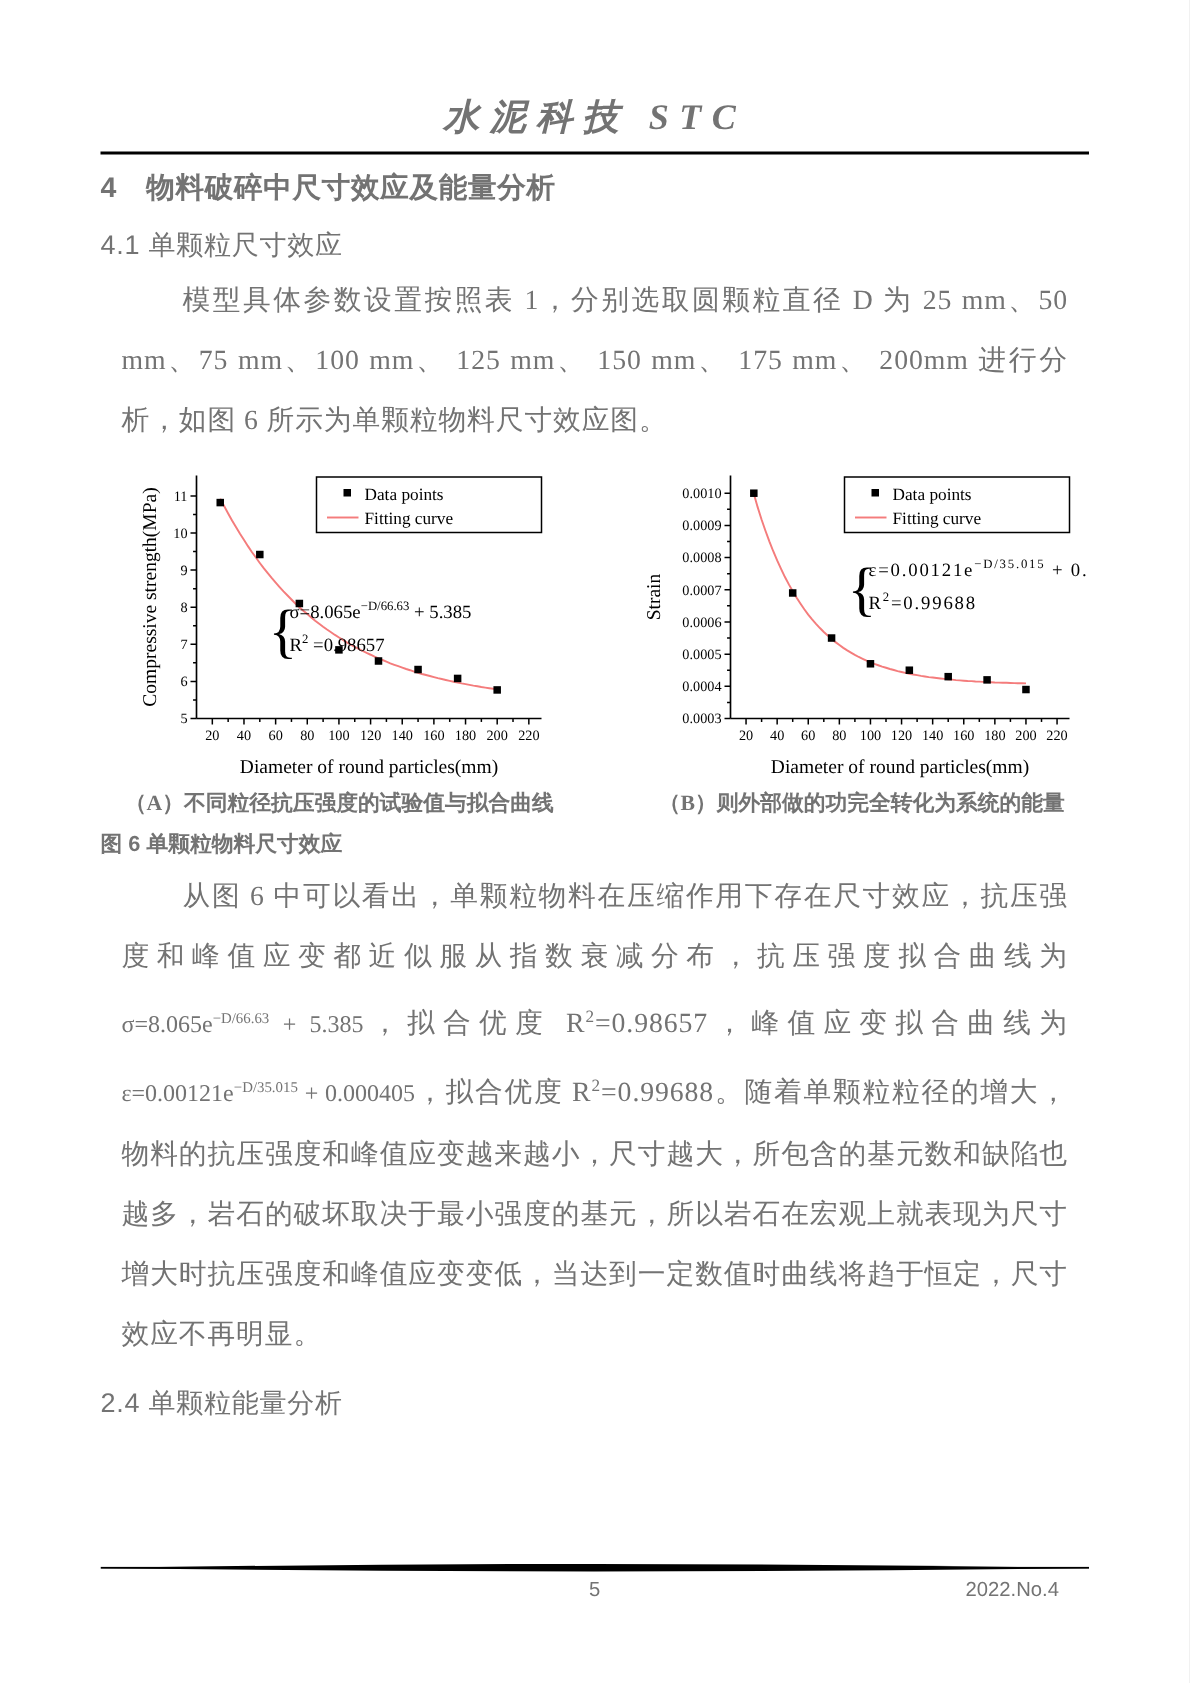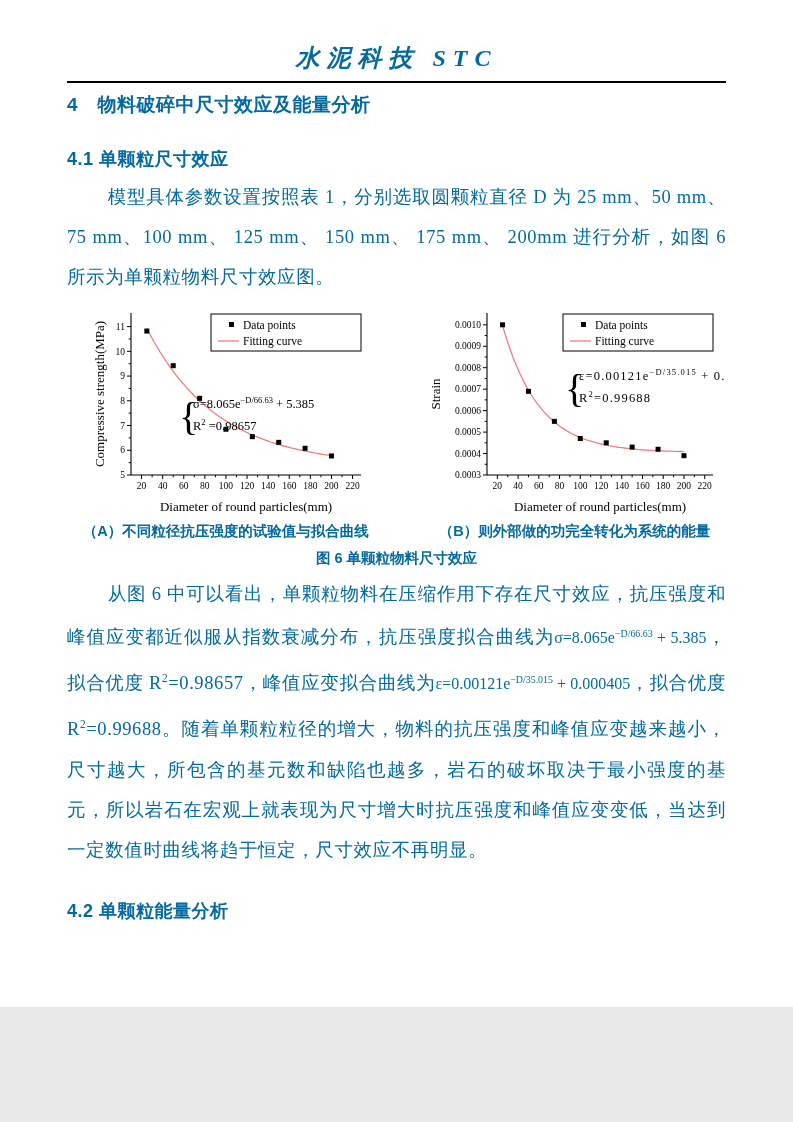--- a/index.html
+++ b/index.html
@@ -1,49 +1,49 @@
 <!DOCTYPE html>
 <html><head>
 <meta charset="utf-8">
 <style>
   html,body { margin:0; padding:0; background:#e8e8e8; }
   .page {
-    position:relative; width:793px; height:1007px; margin:0 auto;
-    background:#ffffff; color:#0369a1;
+    position:relative; width:793px; height:1122px; margin:0 auto;
+    background:#ffffff; color:#737373;
     font-family:"Liberation Serif", serif;
-    padding:42px 67px 0; box-sizing:border-box; overflow:hidden;
+    padding:62px 67px 0; box-sizing:border-box; overflow:hidden;
   }
   .journal-title {
     text-align:center; font-size:24px; font-style:italic; font-weight:bold;
     letter-spacing:7px; font-family:"Liberation Serif", serif;
   }
   .header-rule { border:none; border-top:2.2px solid #000; margin:7px 0 0; }
   h1.sec {
     font-family:"Liberation Sans", sans-serif; font-size:19px; font-weight:bold;
     margin:9px 0 0; letter-spacing:0.5px;
   }
   h2.subsec {
-    font-family:"Liberation Sans", sans-serif; font-size:18px; font-weight:bold;
-    margin:29px 0 0; letter-spacing:0.5px;
+    font-family:"Liberation Sans", sans-serif; font-size:18px; font-weight:normal;
+    margin:13px 0 0; letter-spacing:0.5px;
   }
   p.body {
     font-size:18.5px; line-height:40px; text-align:justify;
-    margin:6px 0 0; text-indent:2.2em; letter-spacing:0.6px;
+    margin:6px 14px 0; text-indent:2.2em; letter-spacing:0.6px;
   }
   .fm { font-size:16px; letter-spacing:0; white-space:nowrap; }
   sup { font-size:0.62em; }
   .charts-row { display:flex; justify-content:space-between; padding-left:26px; margin-top:8px; }
   .chart-svg { display:block; overflow:hidden; }
   svg text { font-family:"Liberation Serif", serif; fill:#000; }
   .figure-subcaption {
     display:flex; justify-content:center; gap:70px; margin-top:5px;
-    font-family:Liberation Sans, sans-serif; font-weight:bold; font-size:14.5px;
+    font-family:Liberation Serif, serif; font-weight:bold; font-size:14.5px;
   }
   .figure-caption {
-    text-align:center; margin-top:8px;
+    margin-top:8px;
     font-family:"Liberation Sans", sans-serif; font-weight:bold; font-size:14.5px;
   }
   .page-footer { position:absolute; left:67px; right:67px; top:1042px; }
   .footer-row { position:relative; text-align:center; font-size:13.5px; margin-top:3px;
     font-family:"Liberation Sans", sans-serif; }
   .footer-issue { position:absolute; right:20px; top:0; }
 </style>
 </head>
 <body>
 
@@ -216,21 +216,21 @@
     </div>
     <div class="figure-subcaption">
       <span>（A）不同粒径抗压强度的试验值与拟合曲线</span>
       <span>（B）则外部做的功完全转化为系统的能量</span>
     </div>
     <figcaption class="figure-caption">图 6 单颗粒物料尺寸效应</figcaption>
   </figure>
 
   <p class="body"><span>从图 6 中可以看出，单颗粒物料在压缩作用下存在尺寸效应，抗压强度和峰值应变都近似服从指数衰减分布，抗压强度拟合曲线为</span><span class="fm"><span>σ=8.065e</span><sup>−D/66.63</sup><span> + 5.385</span></span><span>，拟合优度 R</span><sup>2</sup><span>=0.98657，峰值应变拟合曲线为</span><span class="fm"><span>ε=0.00121e</span><sup>−D/35.015</sup><span> + 0.000405</span></span><span>，拟合优度 R</span><sup>2</sup><span>=0.99688。随着单颗粒粒径的增大，物料的抗压强度和峰值应变越来越小，尺寸越大，所包含的基元数和缺陷也越多，岩石的破坏取决于最小强度的基元，所以岩石在宏观上就表现为尺寸增大时抗压强度和峰值应变变低，当达到一定数值时曲线将趋于恒定，尺寸效应不再明显。</span></p>
 
-  <h2 class="subsec">4.2 单颗粒能量分析</h2>
+  <h2 class="subsec">2.4 单颗粒能量分析</h2>
 
 
   <div class="page-footer">
     <svg width="659" height="7" style="display:block">
       <path d="M0,3.4 Q164,0.6 329,0.6 Q494,0.6 659,3.4 Q494,5.6 329,5.6 Q164,5.6 0,3.4 Z" fill="#000"></path>
       <rect x="0" y="2.6" width="659" height="1.2" fill="#000"></rect>
     </svg>
     <div class="footer-row">
       <span>5</span>
       <span class="footer-issue">2022.No.4</span>

